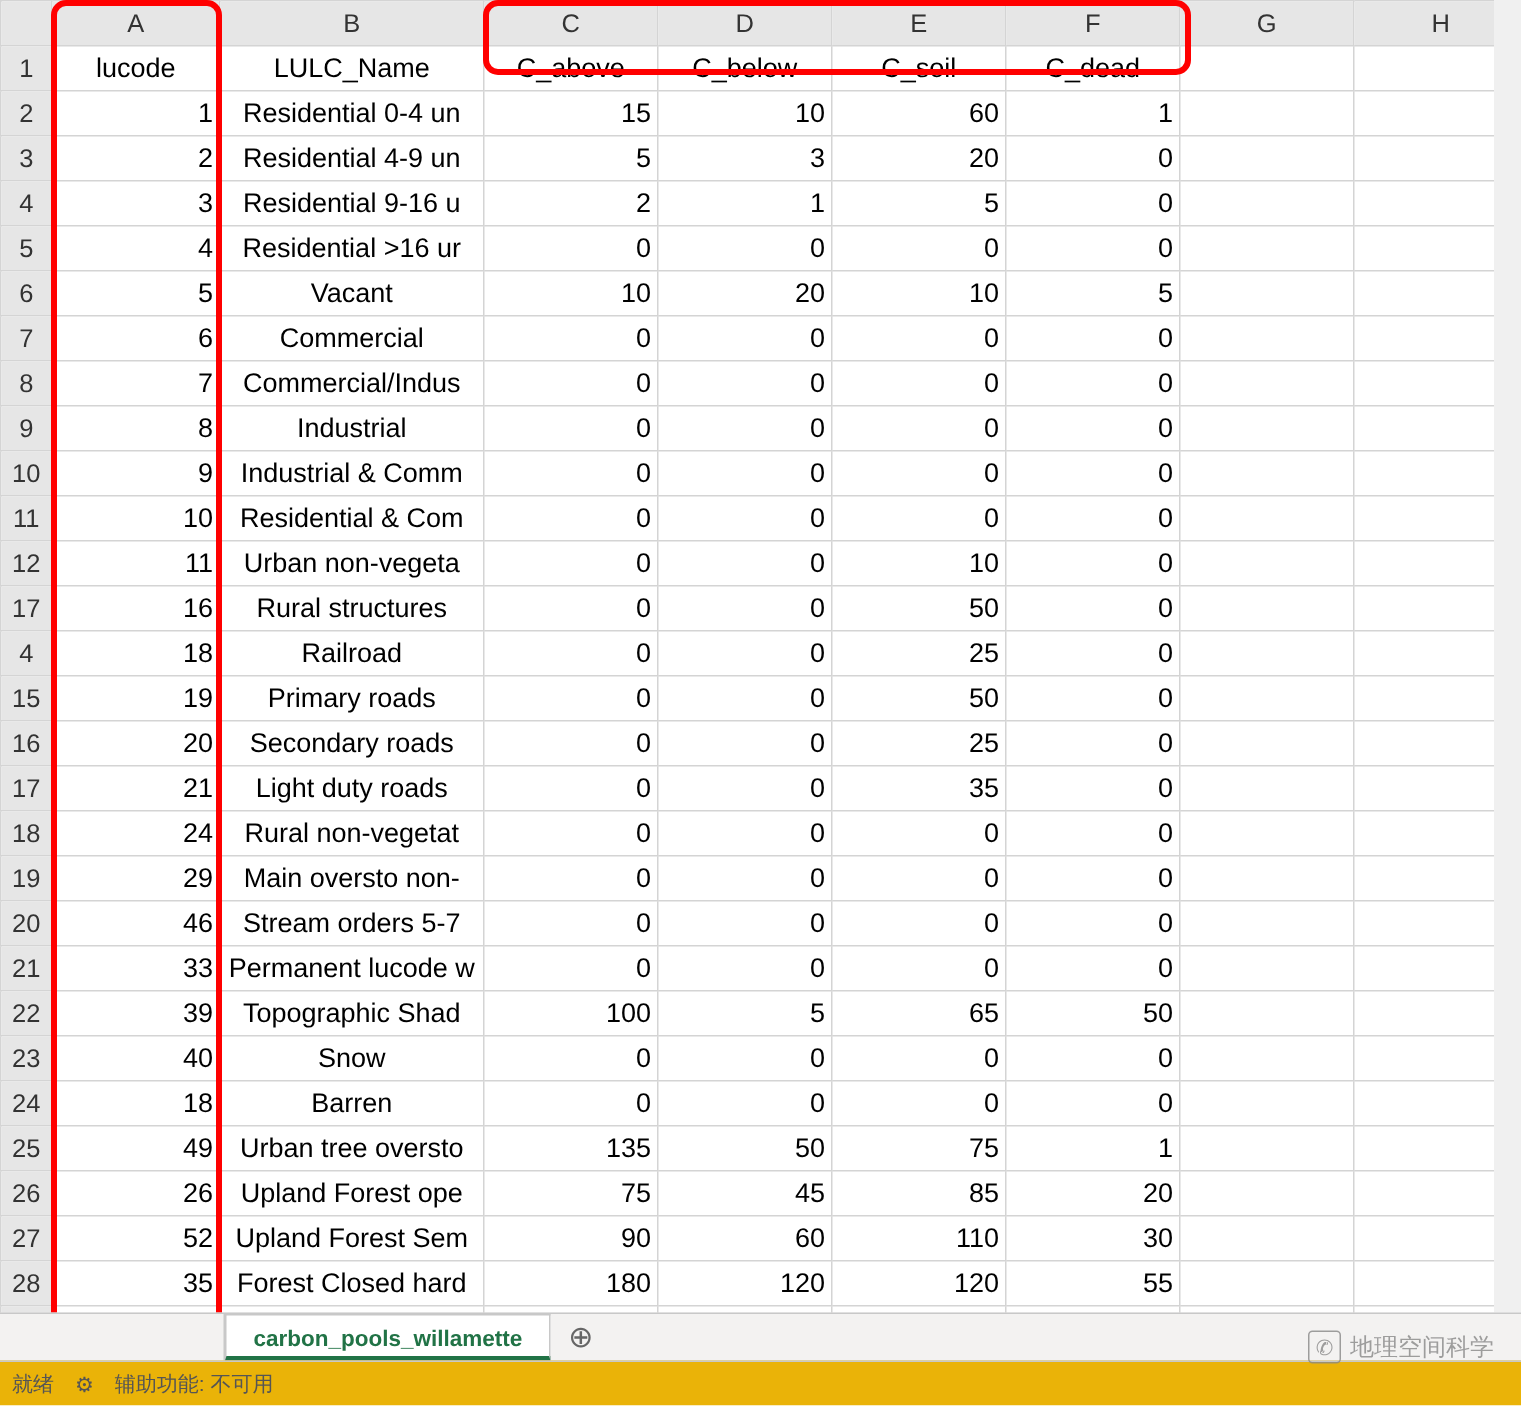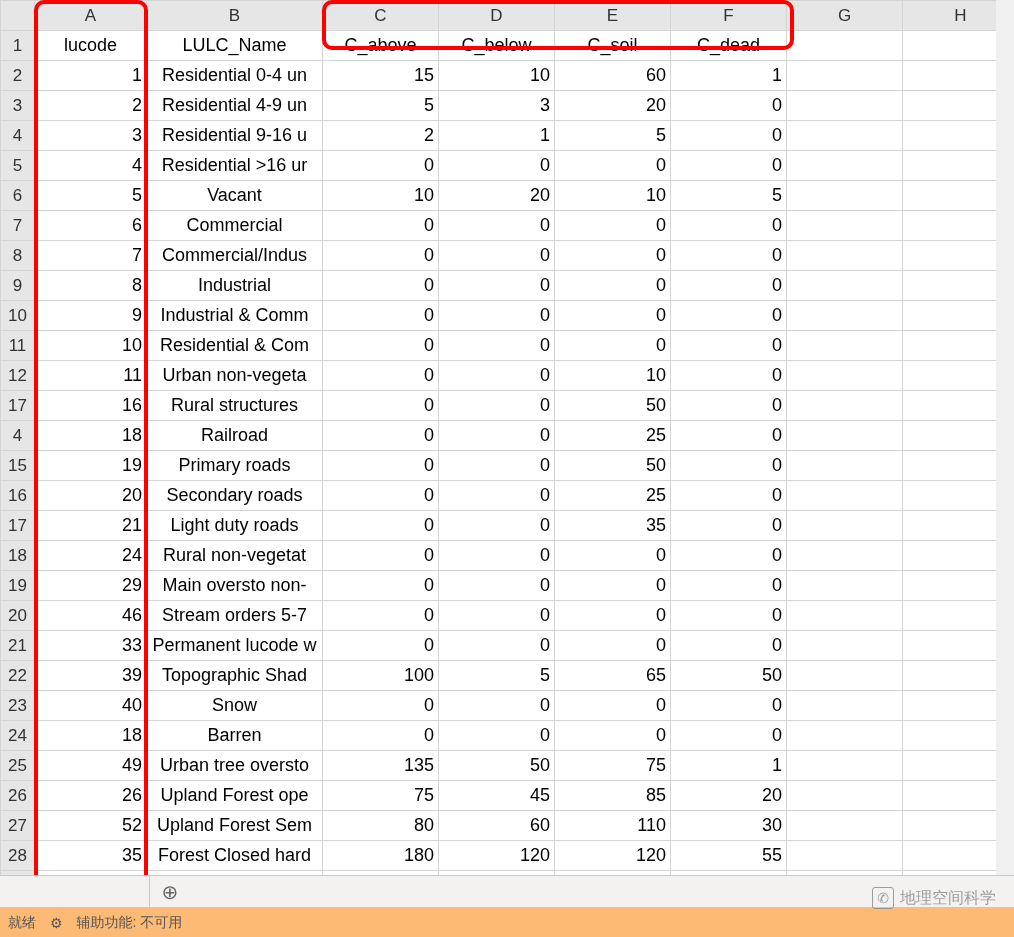--- a/index.html
+++ b/index.html
@@ -102,21 +102,21 @@
     justify-content: center;
     color: #666;
     font-size: 20px;
   }
 
   
   .status-bar {
     position: absolute;
     left: 0; right: 0; bottom: 0;
     height: 30px;
-    background: #fdba74;
+    background: #eab308;
     border-top: 1px solid #c8c8c8;
     display: flex;
     align-items: center;
     padding: 0 8px;
     font-size: 14px;
     color: #555;
     gap: 14px;
   }
   .wm {
     position: absolute;
@@ -456,21 +456,21 @@
           <td class="num">45</td>
           <td class="num">85</td>
           <td class="num">20</td>
           <td class="num"></td>
           <td class="num"></td>
         </tr>
         <tr>
           <td class="row-hdr">27</td>
           <td class="num">52</td>
           <td class="txt">Upland Forest Sem</td>
-          <td class="num">80</td>
+          <td class="num">90</td>
           <td class="num">60</td>
           <td class="num">110</td>
           <td class="num">30</td>
           <td class="num"></td>
           <td class="num"></td>
         </tr>
         <tr>
           <td class="row-hdr">28</td>
           <td class="num">35</td>
           <td class="txt">Forest Closed hard</td>
@@ -496,20 +496,21 @@
   </table>
 </div>
 
 <div class="hl hl1"></div>
 <div class="hl hl2"></div>
 
 <div class="scroll-right"></div>
 
 <div class="tab-bar">
   <div class="tab-nav"></div>
+  <div class="tab-active">carbon_pools_willamette</div>
   <div class="tab-new">⊕</div>
 </div>
 
 <div class="status-bar">
   <span>就绪</span>
   <span>⚙</span>
   <span>辅助功能: 不可用</span>
 </div>
 
 <div class="wm">

